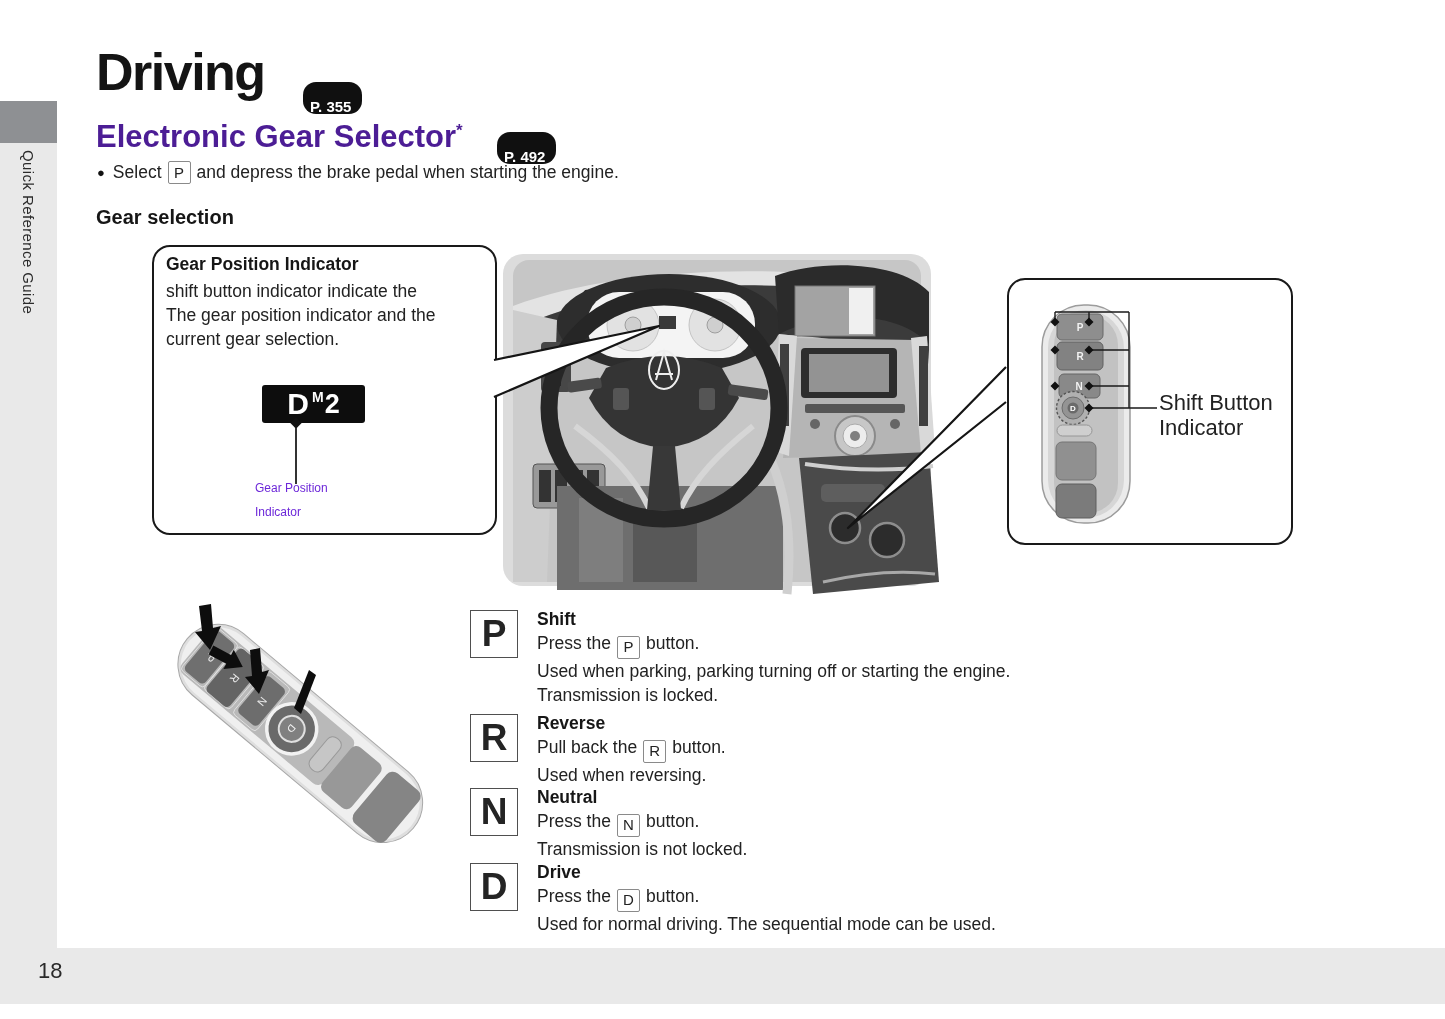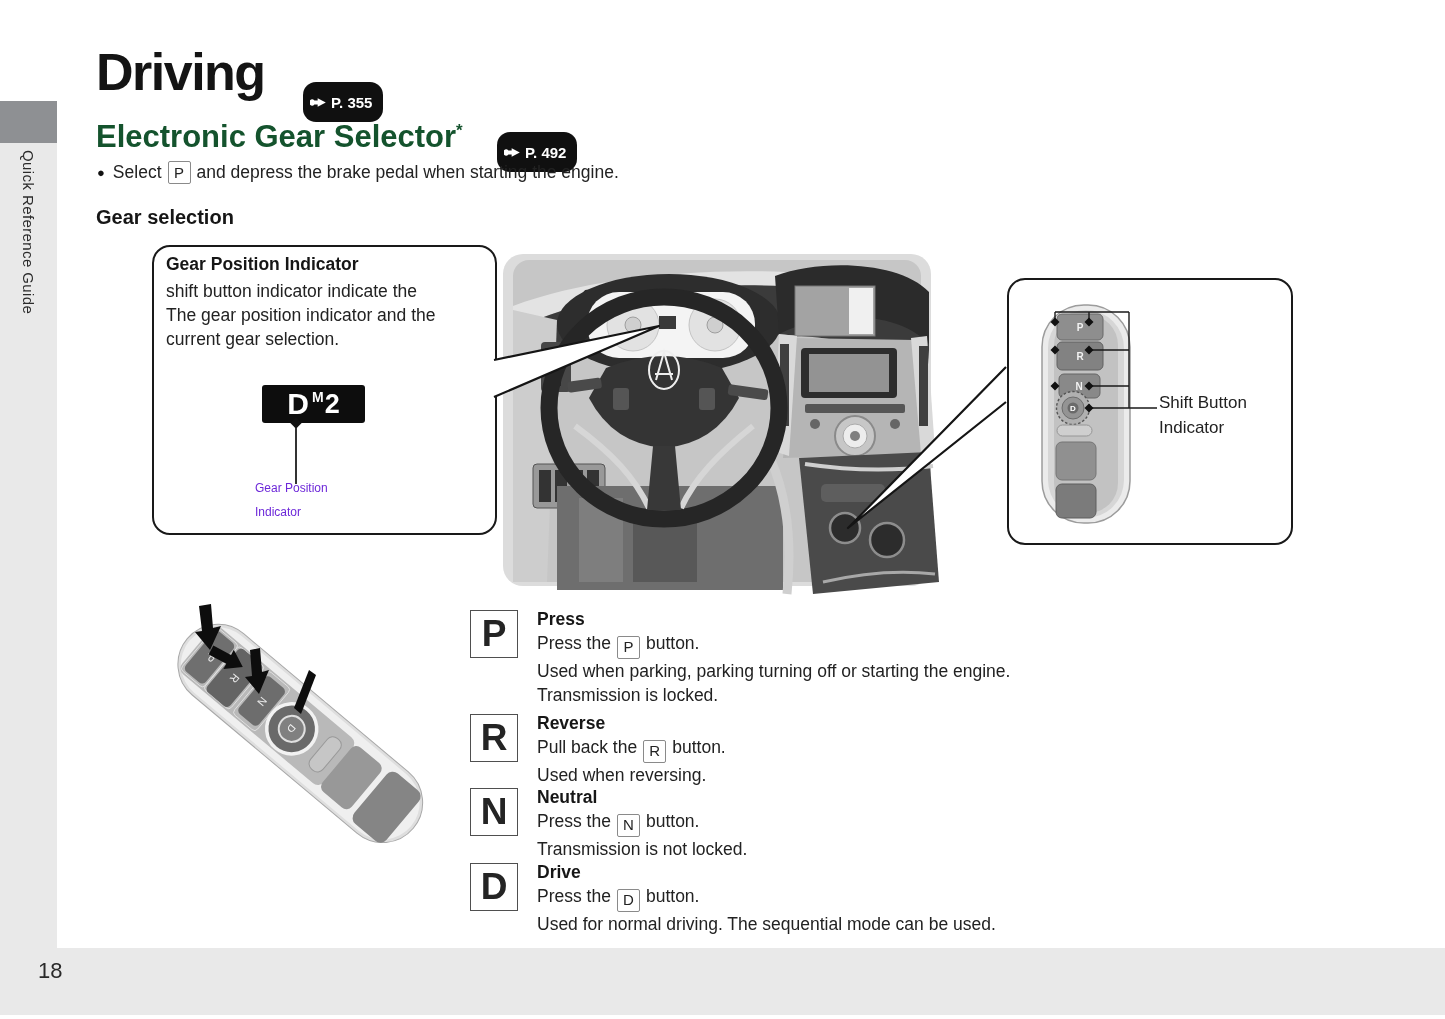--- a/index.html
+++ b/index.html
@@ -6,31 +6,31 @@
   .page { position:relative; width:1445px; height:1019px; background:#ffffff; overflow:hidden;
           font-family:"Liberation Sans", sans-serif; color:#1e1e1e; }
 
   
   .sidebar-strip { position:absolute; left:0; top:101px; width:57px; height:847px; background:#e9e9e9; }
   .sidebar-tab   { position:absolute; left:0; top:101px; width:57px; height:42px; background:#8e9093; }
   .sidebar-label { position:absolute; left:0; top:150px; width:57px; display:flex; justify-content:center; }
   .sidebar-label span { writing-mode:vertical-rl; font-size:15px; color:#2b2b2b; letter-spacing:0.4px; }
 
   
-  .footer { position:absolute; left:0; top:948px; width:1445px; height:67px; background:#e9e9e9; }
+  .footer { position:absolute; left:0; top:948px; width:1445px; height:56px; background:#e9e9e9; }
   .page-number { position:absolute; left:38px; top:10px; font-size:22px; color:#2a2a2a; }
 
   
   .title { position:absolute; left:96px; top:46px; margin:0; font-size:52px; line-height:1;
            font-weight:bold; letter-spacing:-1.5px; color:#141414; }
   .subtitle { position:absolute; left:96px; top:118px; margin:0; font-size:31px; line-height:1.2;
-              font-weight:bold; color:#14532d; }
+              font-weight:bold; color:#4c1d95; }
   .subtitle sup { font-size:17px; }
-  .badge { position:absolute; height:40px; background:#101010; border-radius:13px; color:#fff;
-           display:flex; align-items:center; gap:4px; padding:0 11px 0 7px; font-size:15px; font-weight:bold; }
+  .badge { position:absolute; height:32px; background:#101010; border-radius:13px; color:#fff;
+           display:flex; align-items:center; gap:16px; padding:0 11px 0 7px; font-size:15px; font-weight:bold;flex-direction:column; }
   .badge-1 { left:303px; top:82px; }
   .badge-2 { left:497px; top:132px; }
   .bullet-line { position:absolute; left:97px; top:161px; font-size:17.5px; color:#222;
                  display:flex; align-items:center; }
   .bullet-dot { font-size:13px; margin-right:8px; color:#111; }
   .section-heading { position:absolute; left:96px; top:206px; font-size:20px; font-weight:bold; color:#161616; }
 
   
   .chip { display:inline-flex; align-items:center; justify-content:center; min-width:13px; height:21px;
           padding:0 4px; margin:0 6px; border:1.5px solid #8a8a8a; border-radius:2px;
@@ -46,21 +46,21 @@
 
   .gear-display { position:absolute; left:108px; top:138px; width:103px; height:38px; background:#0d0d0d;
                   border-radius:3px; display:flex; align-items:center; justify-content:center; color:#fff; }
   .gd-main { font-size:30px; font-weight:bold; }
   .gd-sup  { font-size:14px; font-weight:bold; margin:-15px 1px 0 3px; }
   .gd-num  { font-size:27px; font-weight:bold; }
   .display-diamond { position:absolute; left:138px; top:172px; width:8px; height:8px; background:#111; transform:rotate(45deg); }
   .display-line { position:absolute; left:141px; top:181px; width:2px; height:56px; background:#333; }
   .display-label { position:absolute; left:101px; top:229px; font-size:12px; line-height:24px; color:#6d28d9; }
 
-  .shift-label { position:absolute; left:150px; top:110px; font-size:17px; line-height:25px; color:#222; }
+  .shift-label { position:absolute; left:150px; top:110px; font-size:22px; line-height:25px; color:#222; }
   .rb-art { position:absolute; left:0; top:0; }
 
   
   .dash-art { position:absolute; left:483px; top:246px; z-index:1; }
   .console-art { position:absolute; left:155px; top:598px; z-index:1; }
   .wedges { position:absolute; left:0; top:0; z-index:3; pointer-events:none; }
 
   
   .gear-row { position:absolute; left:470px; display:flex; align-items:flex-start; }
   .row-p { top:607px; } .row-r { top:711px; } .row-n { top:785px; } .row-d { top:860px; }
@@ -255,21 +255,21 @@
   </svg>
 
   <svg class="wedges" width="1445" height="1019" viewBox="0 0 1445 1019">
     <path d="M494,360 L659,326 L494,397" fill="#ffffff" stroke="#151515" stroke-width="2.2" stroke-linejoin="round"></path>
     <path d="M1006,367 L848,528 L1006,402" fill="#ffffff" stroke="#151515" stroke-width="2.2" stroke-linejoin="round"></path>
   </svg>
 
   <div class="gear-row row-p">
     <div class="g-square">P</div>
     <div class="g-text">
-      <div class="g-name">Press</div>
+      <div class="g-name">Shift</div>
       <div class="g-line"><span>Press the</span><span class="chip">P</span><span>button.</span></div>
       <div>Used when parking, parking turning off or starting the engine.</div>
       <div>Transmission is locked.</div>
     </div>
   </div>
 
   <div class="gear-row row-r">
     <div class="g-square">R</div>
     <div class="g-text">
       <div class="g-name">Reverse</div>

